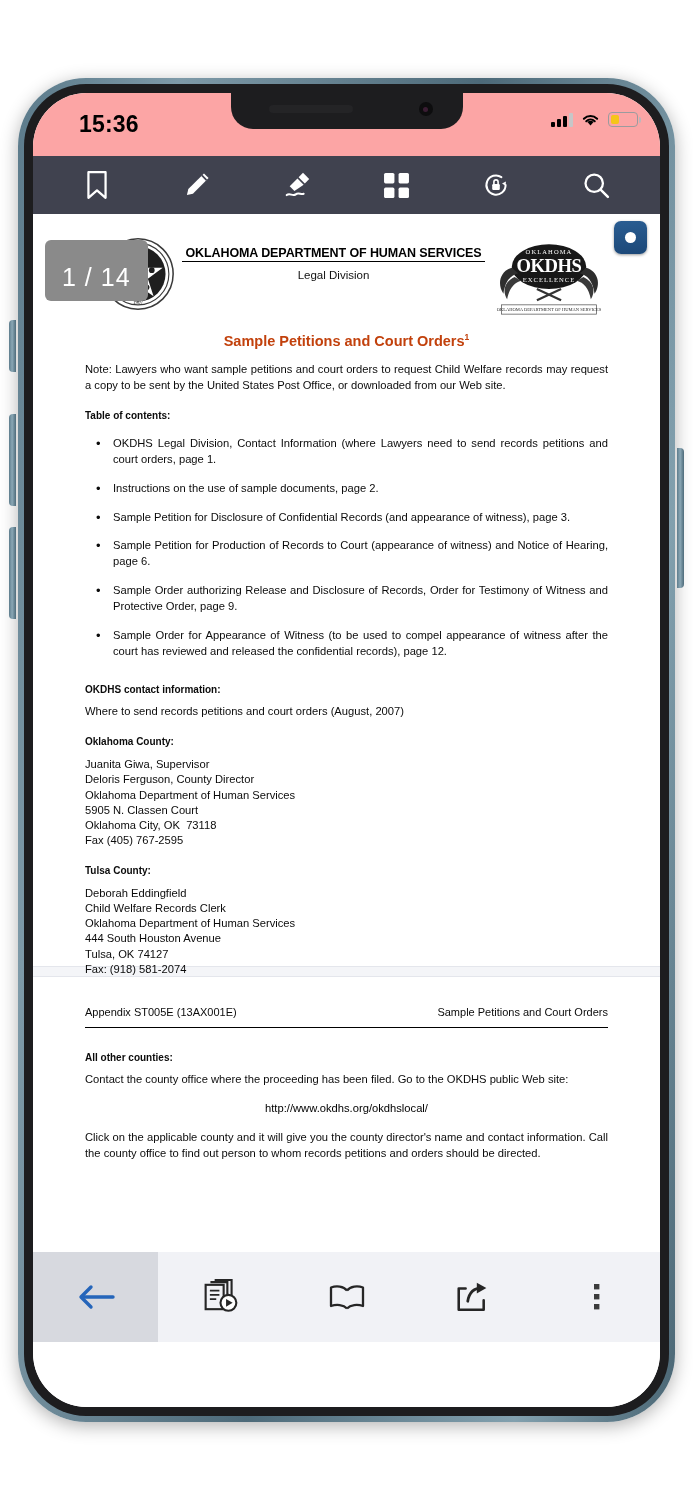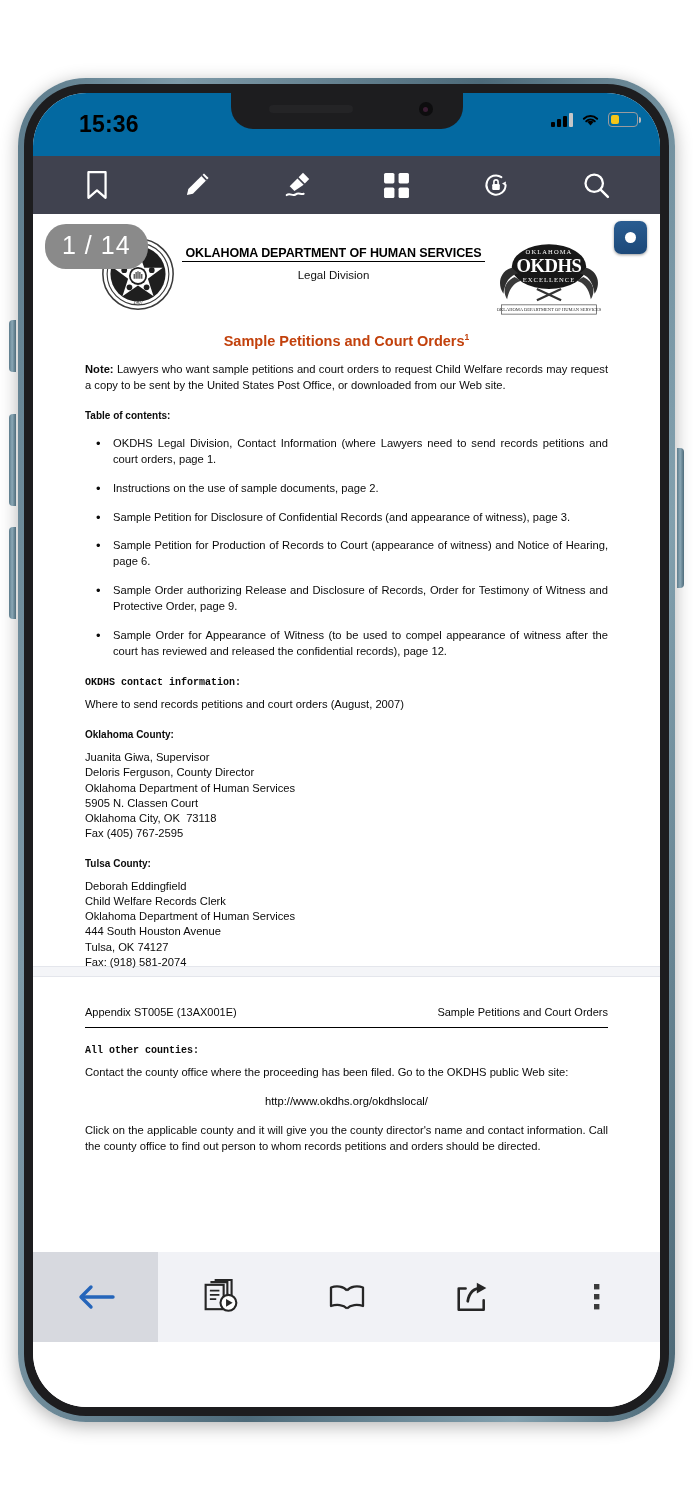--- a/index.html
+++ b/index.html
@@ -54,21 +54,21 @@
     height: 1314px;
     border-radius: 54px;
     background: #ffffff;
     overflow: hidden;
   }
 
   
   #status-bar {
     position: relative;
     height: 63px;
-    background: #0369a1;
+    background: #fca5a5;
   }
   #status-time {
     position: absolute;
     left: 46px;
     top: 18px;
     font-size: 23px;
     font-weight: bold;
     color: #000;
     letter-spacing: .2px;
   }
@@ -173,26 +173,26 @@
     background: #ffffff;
     width: 100%;
   }
   #doc-page-1 { height: 752px; padding: 22px 52px 0 52px; }
   #page-gap { height: 11px; background: #f4f5f8; border-top: 1px solid #e4e6ec; border-bottom: 1px solid #e4e6ec; }
   #doc-page-2 { height: 275px; padding: 28px 52px 0 52px; }
 
   
   #page-badge {
     position: absolute;
-    left: 12px; top: 10px;
+    left: 12px; top: 26px;
     background: #8a8a8a;
     color: #fff;
     font-size: 25px;
-    padding: 7px 17px 9px 17px;
-    border-radius: 21px;
+    padding: 23px 17px 9px 17px;
+    border-radius: 6px;
     letter-spacing: 1px;
     z-index: 5;
   }
   
   #doc-dot-button {
     position: absolute;
     right: 13px; top: 7px;
     width: 33px; height: 33px;
     border-radius: 7px;
     background: linear-gradient(175deg, #2a5d92 0%, #1c4878 100%);
@@ -231,23 +231,23 @@
     font-size: 14.5px;
     font-weight: bold;
     color: #c2410c;
     margin-top: 20px;
   }
   .doc-maintitle sup { font-size: 8.5px; vertical-align: super; }
 
   .doc-body { font-size: 11.2px; line-height: 1.42; color: #0b0b0b; }
   .doc-body p { text-align: justify; margin-top: 13px; }
   .doc-body p.tight { margin-top: 7px; text-align: left; }
-  .doc-body b { font-weight: bold; }
+  .doc-body b { font-weight: normal; }
   .sec-head { font-weight: bold; margin-top: 15px; font-size: 10px; }
-  .sec-head.first { margin-top: 16px; font-family: Liberation Mono, monospace; }
+  .sec-head.first { margin-top: 23px; }
 
   ul.toc { list-style: none; margin-top: 8px; }
   ul.toc li {
     position: relative;
     padding-left: 28px;
     margin-top: 13px;
     text-align: justify;
   }
   ul.toc li::before {
     content: "\2022";

